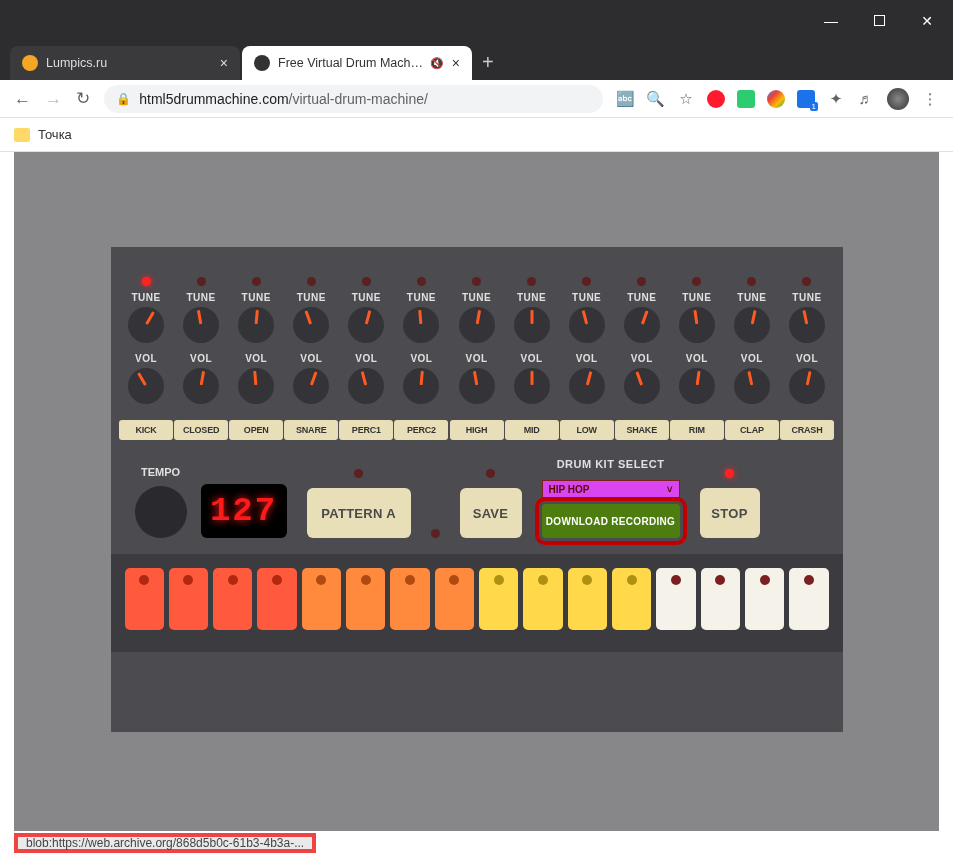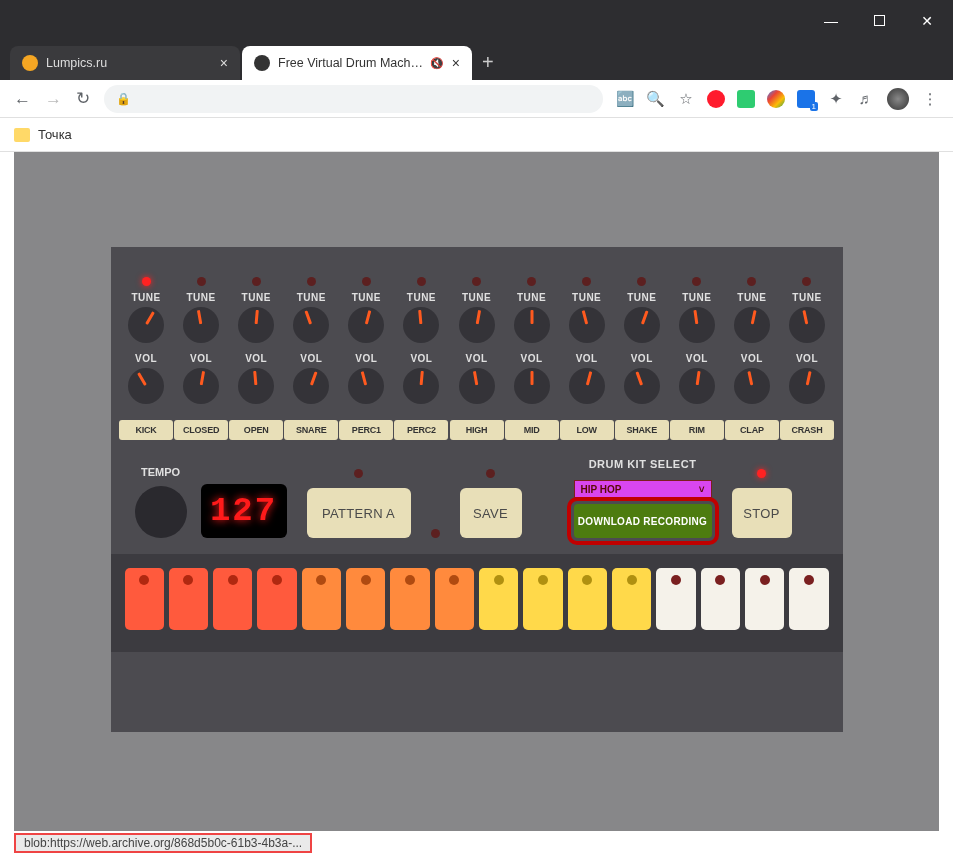--- a/index.html
+++ b/index.html
@@ -61,42 +61,42 @@
 
 
 .controls { display: flex; align-items: flex-end; padding: 18px 20px 16px 24px; gap: 20px; }
 .tempo-section { display: flex; flex-direction: column; align-items: center; gap: 8px; }
 .tempo-label { color: #e0e0e0; font-size: 11px; font-weight: bold; }
 .tempo-knob { width: 52px; height: 52px; border-radius: 50%; background: #2a292e; }
 .tempo-display { width: 86px; height: 54px; background: #000; border-radius: 6px; display: flex; align-items: center; justify-content: center; color: #ff1a1a; font-size: 34px; font-family: 'Courier New', monospace; font-weight: bold; letter-spacing: 2px; text-shadow: 0 0 8px #ff1a1a; }
 .ctrl-group { display: flex; flex-direction: column; align-items: center; gap: 10px; }
 .ctrl-led { width: 9px; height: 9px; border-radius: 50%; background: #5c2020; }
 .ctrl-led.on { background: #ff2222; box-shadow: 0 0 6px #ff2222; }
-.pattern-btn { width: 104px; height: 50px; background: #e8dfb8; border-radius: 6px; display: flex; align-items: center; justify-content: center; font-size: 13px; font-weight: normal; color: #4a4a4a; letter-spacing: 0.3px; }
+.pattern-btn { width: 104px; height: 50px; background: #e8dfb8; border-radius: 6px; display: flex; align-items: center; justify-content: center; font-size: 13px; font-weight: bold; color: #4a4a4a; letter-spacing: 0.3px; }
 .small-btn { width: 62px; }
 .stop-btn { width: 60px; }
-.kit-section { display: flex; flex-direction: column; gap: 6px; position: relative; margin-left: 32px; }
+.kit-section { display: flex; flex-direction: column; gap: 6px; position: relative; }
 .kit-label { color: #e0e0e0; font-size: 11px; font-weight: bold; text-align: center; letter-spacing: 0.5px; margin-bottom: 4px; }
 .kit-select { width: 138px; height: 18px; background: #d946ef; border: 1px solid #7a1f1f; color: #5a0808; font-size: 10px; font-weight: bold; padding: 0 6px; display: flex; align-items: center; justify-content: space-between; }
 .download-wrap { position: relative; }
 .download-btn { width: 138px; height: 34px; background: #4d7c0f; border-radius: 4px; display: flex; align-items: center; justify-content: center; color: #fff; font-size: 10px; font-weight: bold; letter-spacing: 0.3px; }
 .download-highlight { position: absolute; top: -7px; left: -7px; right: -7px; bottom: -7px; border: 4px solid #c00000; border-radius: 10px; pointer-events: none; }
 
 
 .steps-wrap { background: #3c3b40; padding: 14px 14px 22px 14px; margin: 0 0 0 0; }
 .steps { display: flex; gap: 5px; justify-content: center; }
 .step { width: 44px; height: 62px; border-radius: 5px; position: relative; }
 .step-led { position: absolute; top: 7px; left: 50%; transform: translateX(-50%); width: 10px; height: 10px; border-radius: 50%; }
 .step.c1 { background: #ff5a3d; } .step.c1 .step-led { background: #b02810; }
 .step.c2 { background: #ff8a3d; } .step.c2 .step-led { background: #b04a10; }
 .step.c3 { background: #ffd94a; } .step.c3 .step-led { background: #b09010; }
 .step.c4 { background: #f5f2ea; } .step.c4 .step-led { background: #7a2020; }
 
 
-.statusbar { position: absolute; bottom: 6px; left: 14px; height: 20px; background: #eaeaea; border: 2px solid #ef4444; padding: 0 8px; font-size: 12px; color: #444; display: flex; align-items: center; }
+.statusbar { position: absolute; bottom: 6px; left: 14px; height: 20px; background: #eaeaea; border: 4px solid #ef4444; padding: 0 8px; font-size: 12px; color: #444; display: flex; align-items: center; }
 </style>
 </head>
 <body>
 
 <div class="titlebar">
   <span class="win-btn">—</span>
   <span class="win-btn"><span class="win-square"></span></span>
   <span class="win-btn">✕</span>
 </div>
 
@@ -114,20 +114,21 @@
   </div>
   <span class="newtab">+</span>
 </div>
 
 <div class="addrbar">
   <span class="nav-btn">←</span>
   <span class="nav-btn dim">→</span>
   <span class="nav-btn">↻</span>
   <div class="urlbox">
     <span class="lock">🔒</span>
+    <span><span class="domain">html5drummachine.com</span><span class="path">/virtual-drum-machine/</span></span>
   </div>
   <div class="ext-icons">
     <span class="ext-icon">🔤</span>
     <span class="ext-icon">🔍</span>
     <span class="ext-icon">☆</span>
     <span class="ext-badge" style="background:#ff1b2d"></span>
     <span class="ext-badge" style="background:#2ecc71;border-radius:3px"></span>
     <span class="ext-badge" style="background:linear-gradient(135deg,#4285f4,#ea4335,#fbbc05,#34a853)"></span>
     <span class="ext-badge" style="background:#1a73e8;border-radius:3px;position:relative">
         <span style="position:absolute;bottom:-3px;right:-3px;background:#1a73e8;color:#fff;font-size:8px;padding:0 2px;border-radius:2px">1</span>

